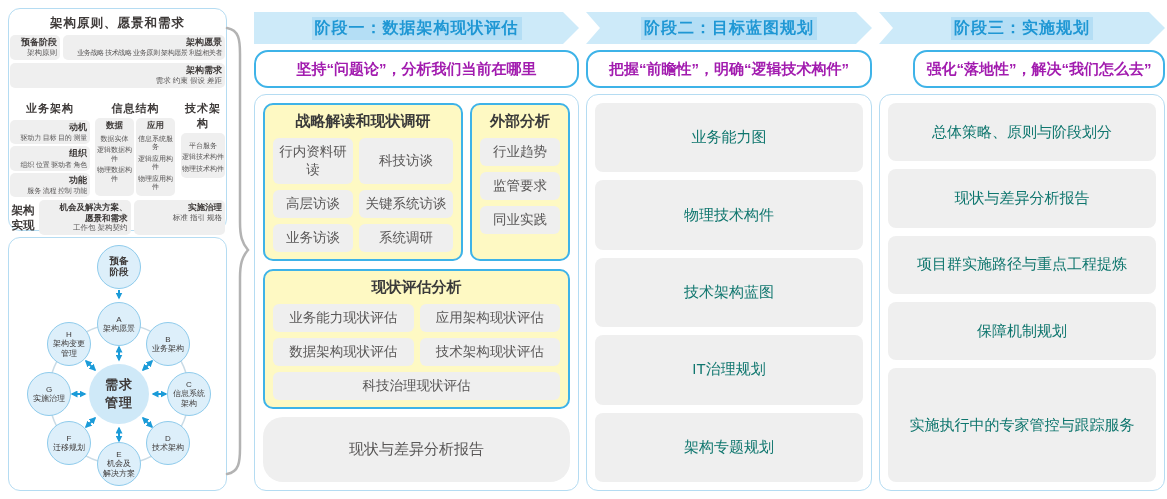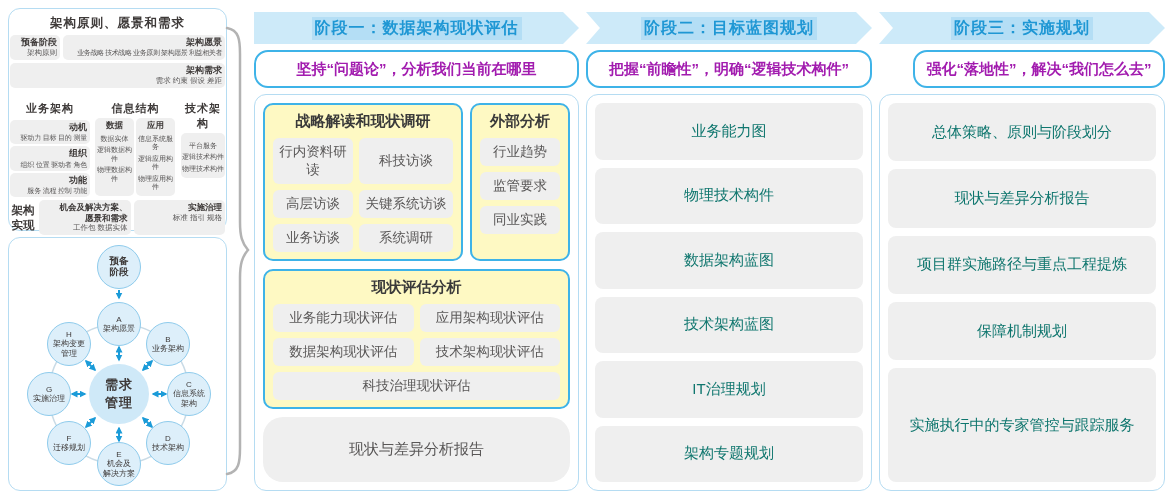--- a/index.html
+++ b/index.html
@@ -147,21 +147,21 @@
           <div class="subitem">物理技术构件</div>
         </div>
       </div>
     </div>
     <div class="implrow">
       <div class="impl-label">架构
 实现</div>
       <div class="gbox">
         <div class="gtitle">机会及解决方案、
 愿景和需求</div>
-        <div class="gdetail">工作包  数据实体</div>
+        <div class="gdetail">工作包  架构契约</div>
       </div>
       <div class="gbox">
         <div class="gtitle">实施治理</div>
         <div class="gdetail">标准  指引  规格</div>
       </div>
     </div>
   </div>
 
   <div class="panel panel-adm">
     <svg class="adm-svg" width="219" height="254" viewBox="0 0 219 254">
@@ -257,21 +257,20 @@
           <div class="gitem">技术架构现状评估</div>
           <div class="gitem span2">科技治理现状评估</div>
         </div>
       </div>
       <div class="report">现状与差异分析报告</div>
     </div>
 
     <div class="pcontainer" style="grid-column:2; grid-row:3;">
       <div class="bigitem">业务能力图</div>
       <div class="bigitem">物理技术构件</div>
-      <div class="bigitem">数据架构蓝图</div>
       <div class="bigitem">技术架构蓝图</div>
       <div class="bigitem">IT治理规划</div>
       <div class="bigitem">架构专题规划</div>
     </div>
 
     <div class="pcontainer" style="grid-column:3; grid-row:3;">
       <div class="bigitem">总体策略、原则与阶段划分</div>
       <div class="bigitem">现状与差异分析报告</div>
       <div class="bigitem">项目群实施路径与重点工程提炼</div>
       <div class="bigitem">保障机制规划</div>

